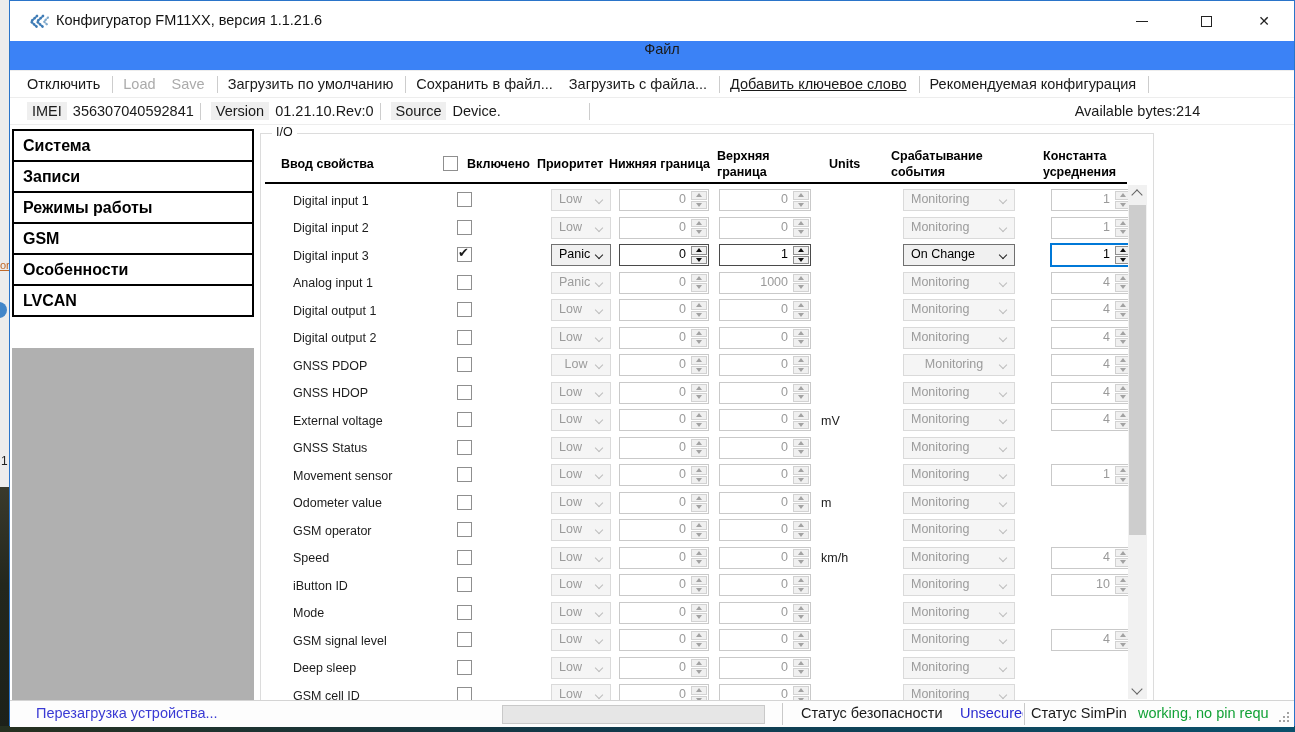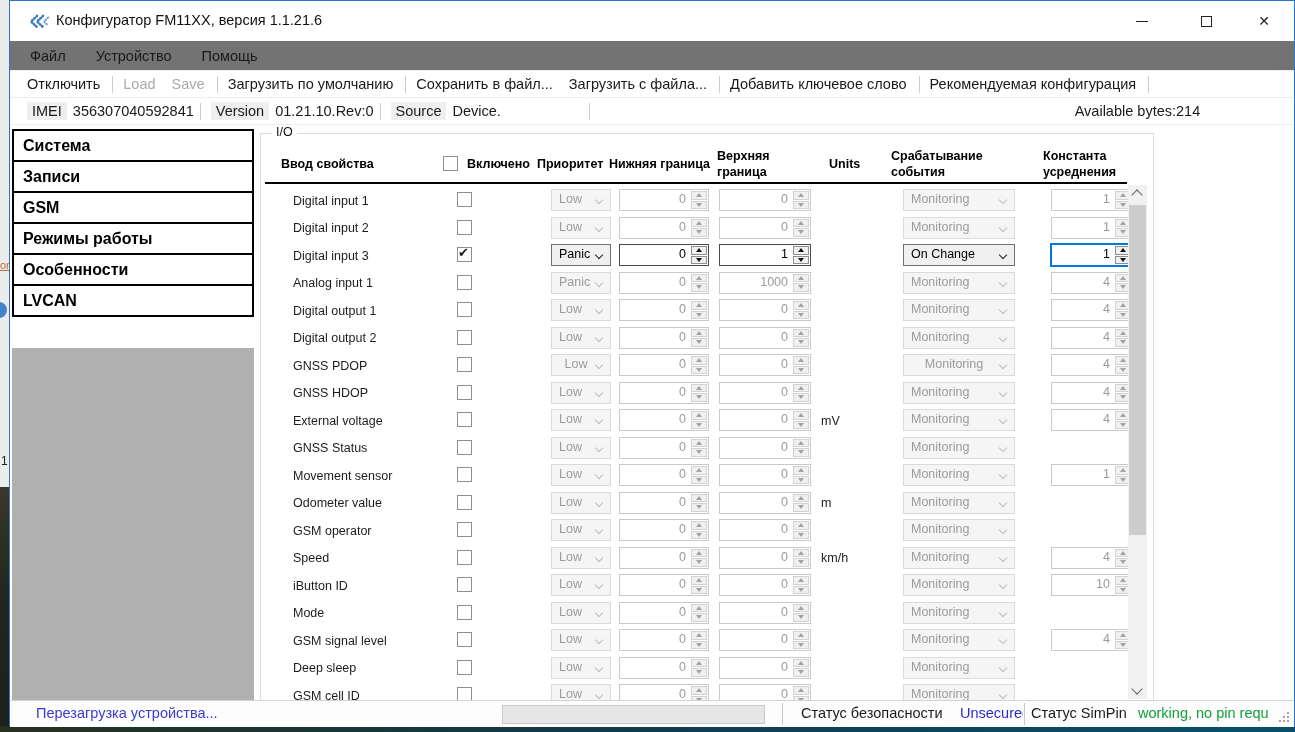--- a/index.html
+++ b/index.html
@@ -22,23 +22,23 @@
 
   .titlebar { position:absolute; left:0; top:0; width:100%; height:40px; background:#fff; }
   .app-icon { position:absolute; left:19px; top:13px; }
   .title-text { position:absolute; left:46px; top:11px; font-size:14.5px; color:#111; }
   .wbtn { position:absolute; top:0; width:44px; height:40px; display:flex; align-items:center; justify-content:center; }
   .wmin { left:1110px; } .wmax { left:1174px; } .wclose { left:1232px; }
   .wmin i { display:block; width:12px; height:0; border-top:1px solid #222; }
   .wmax i { display:block; width:11px; height:11px; border:1px solid #222; }
   .wclose span { font-size:14px; color:#222; }
 
-  .menubar { position:absolute; left:0; top:40px; width:100%; height:30px; background:#737373;
+  .menubar { position:absolute; left:0; top:40px; width:100%; height:30px; background:#3b82f6;
      display:flex; align-items:center; padding-left:20px; gap:30px; font-size:14.5px; color:#1a1a1a;
-     border-bottom:1px solid #ededed; }
+     border-bottom:1px solid #ededed;flex-direction:column; }
 
   .toolbar { position:absolute; left:0; top:70px; width:100%; height:27px; background:#fff;
      display:flex; align-items:center; padding-left:17px; font-size:14.5px; color:#1a1a1a;
      border-bottom:1px solid #ededed; white-space:nowrap; }
   .tbtn { margin-right:16px; }
   .tbtn.dis { color:#ababab; }
   .vsep { width:1px; height:17px; background:#cdcdcd; margin:0 10px 0 -4px; display:inline-block; }
 
   .infobar { position:absolute; left:0; top:97px; width:100%; height:27px; background:#fff;
      display:flex; align-items:center; padding-left:17px; font-size:14.5px; color:#1a1a1a;
@@ -173,21 +173,21 @@
       <div class="tbtn" style="display: inline-block;">Отключить</div>
       <div class="vsep"></div>
       <div class="tbtn dis" style="display: inline-block;">Load</div>
       <div class="tbtn dis" style="display: inline-block;">Save</div>
       <div class="vsep"></div>
       <div class="tbtn" style="display: inline-block;">Загрузить по умолчанию</div>
       <div class="vsep"></div>
       <div class="tbtn" style="display: inline-block;">Сохранить в файл...</div>
       <div class="tbtn" style="display: inline-block;">Загрузить с файла...</div>
       <div class="vsep"></div>
-      <div class="tbtn" style="display: inline-block;">Добавить ключевое слово</div>
+      <div class="tbtn" style="display: inline-block; text-decoration: underline;">Добавить ключевое слово</div>
       <div class="vsep"></div>
       <div class="tbtn" style="display: inline-block;">Рекомендуемая конфигурация</div>
       <div class="vsep"></div>
     </div>
 
   <div class="infobar">
     <span class="chip">IMEI</span>
     <span class="ival">356307040592841</span>
     <span class="vsep"></span>
     <span class="chip">Version</span>
@@ -198,22 +198,22 @@
     <span class="vsep spacer-sep"></span>
     <span class="avail-label">Available bytes:</span>
     <span class="avail-value">214</span>
   </div>
 
   <div class="content">
     <div class="sidebar">
       <div>
           <div class="side-item">Система</div>
           <div class="side-item">Записи</div>
+          <div class="side-item">Режимы работы</div>
           <div class="side-item">GSM</div>
-          <div class="side-item">Режимы работы</div>
           <div class="side-item">Особенности</div>
           <div class="side-item">LVCAN</div>
         </div>
       <div class="side-filler"></div>
     </div>
 
     <div class="groupbox">
       <span class="group-label">I/O</span>
       <div class="th th-prop">Ввод свойства</div>
       <div class="hdr-cbx"></div>

